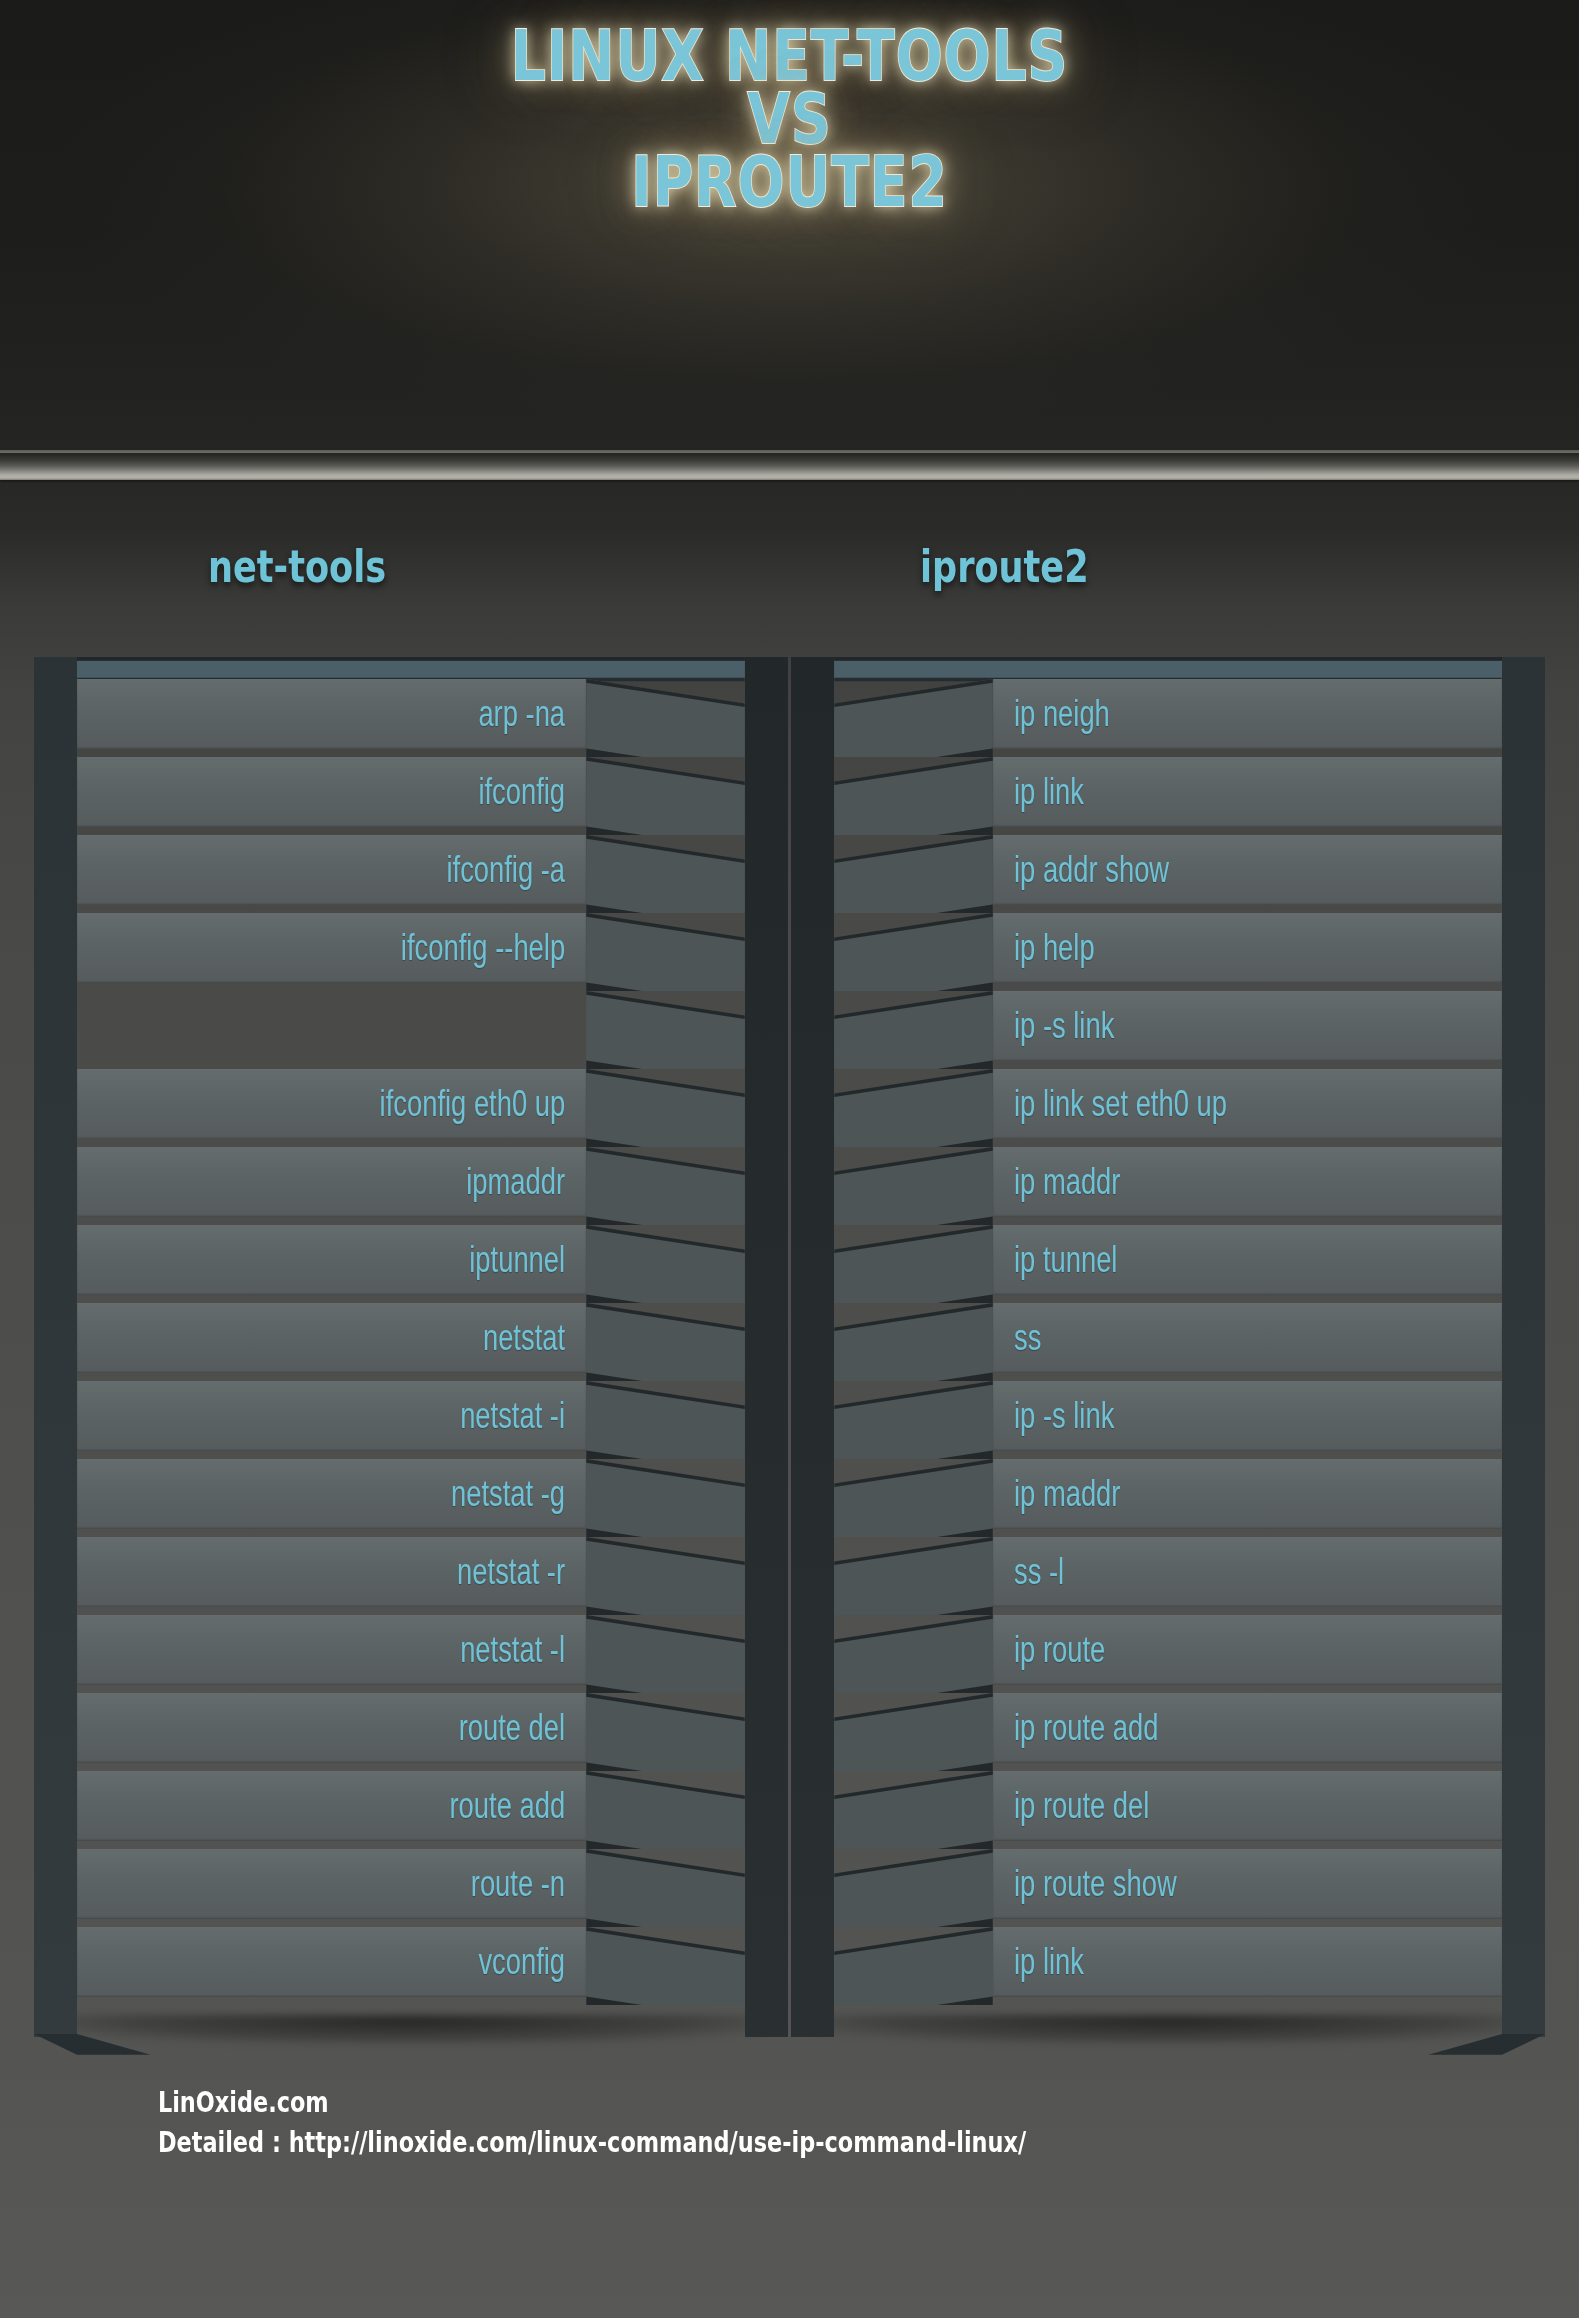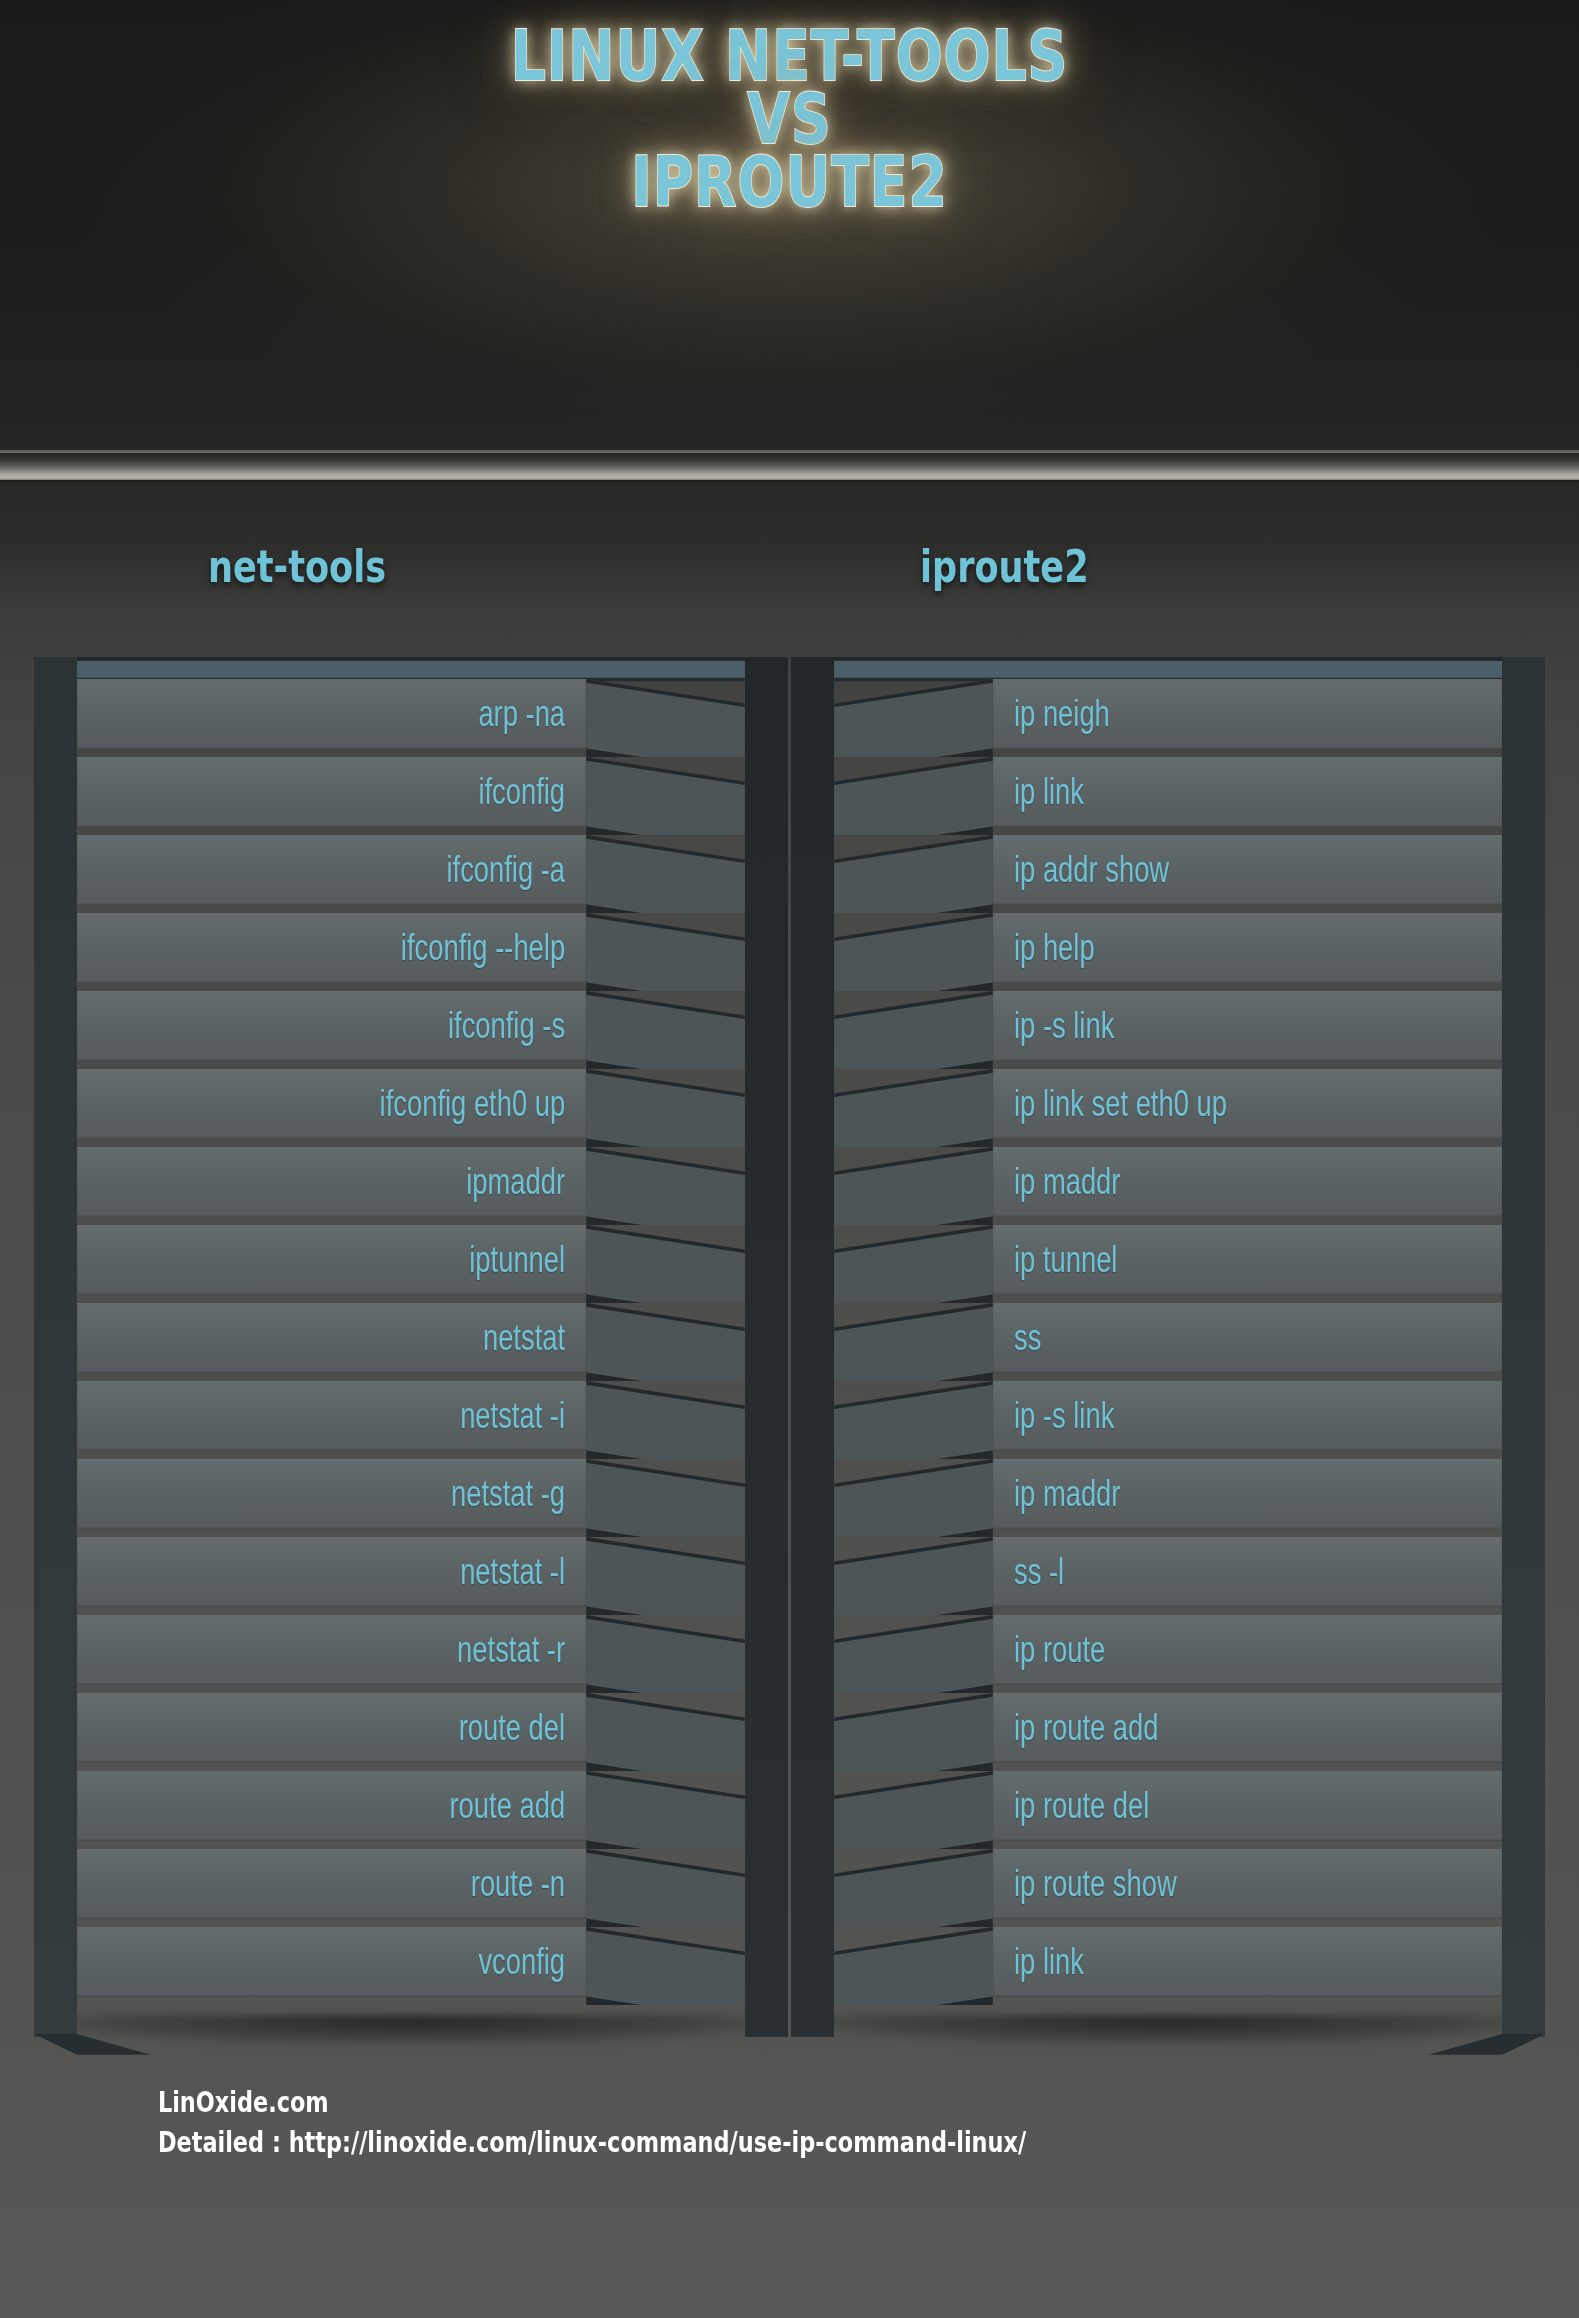--- a/index.html
+++ b/index.html
@@ -270,23 +270,20 @@
             </div>
           </div>
           <div class="row">
             <div class="bevel">
               <svg width="159" height="78" viewBox="0 0 260 128">
                 <polygon points="0,0 260,40 260,154 0,114" fill="#4e5557"></polygon>
                 <polygon points="0,114 260,154 260,168 0,128" fill="#23292b"></polygon>
                 <polygon points="0,0 260,40 260,46 0,6" fill="#23292b"></polygon>
               </svg>
             </div>
-            <div class="row-face">
-              <span class="row-label">ifconfig -s</span>
-            </div>
           </div>
           <div class="row">
             <div class="bevel">
               <svg width="159" height="78" viewBox="0 0 260 128">
                 <polygon points="0,0 260,40 260,154 0,114" fill="#4e5557"></polygon>
                 <polygon points="0,114 260,154 260,168 0,128" fill="#23292b"></polygon>
                 <polygon points="0,0 260,40 260,46 0,6" fill="#23292b"></polygon>
               </svg>
             </div>
             <div class="row-face">
@@ -355,33 +352,33 @@
           </div>
           <div class="row">
             <div class="bevel">
               <svg width="159" height="78" viewBox="0 0 260 128">
                 <polygon points="0,0 260,40 260,154 0,114" fill="#4e5557"></polygon>
                 <polygon points="0,114 260,154 260,168 0,128" fill="#23292b"></polygon>
                 <polygon points="0,0 260,40 260,46 0,6" fill="#23292b"></polygon>
               </svg>
             </div>
             <div class="row-face">
+              <span class="row-label">netstat -r</span>
+            </div>
+          </div>
+          <div class="row">
+            <div class="bevel">
+              <svg width="159" height="78" viewBox="0 0 260 128">
+                <polygon points="0,0 260,40 260,154 0,114" fill="#4e5557"></polygon>
+                <polygon points="0,114 260,154 260,168 0,128" fill="#23292b"></polygon>
+                <polygon points="0,0 260,40 260,46 0,6" fill="#23292b"></polygon>
+              </svg>
+            </div>
+            <div class="row-face">
               <span class="row-label">netstat -l</span>
-            </div>
-          </div>
-          <div class="row">
-            <div class="bevel">
-              <svg width="159" height="78" viewBox="0 0 260 128">
-                <polygon points="0,0 260,40 260,154 0,114" fill="#4e5557"></polygon>
-                <polygon points="0,114 260,154 260,168 0,128" fill="#23292b"></polygon>
-                <polygon points="0,0 260,40 260,46 0,6" fill="#23292b"></polygon>
-              </svg>
-            </div>
-            <div class="row-face">
-              <span class="row-label">netstat -r</span>
             </div>
           </div>
           <div class="row">
             <div class="bevel">
               <svg width="159" height="78" viewBox="0 0 260 128">
                 <polygon points="0,0 260,40 260,154 0,114" fill="#4e5557"></polygon>
                 <polygon points="0,114 260,154 260,168 0,128" fill="#23292b"></polygon>
                 <polygon points="0,0 260,40 260,46 0,6" fill="#23292b"></polygon>
               </svg>
             </div>

